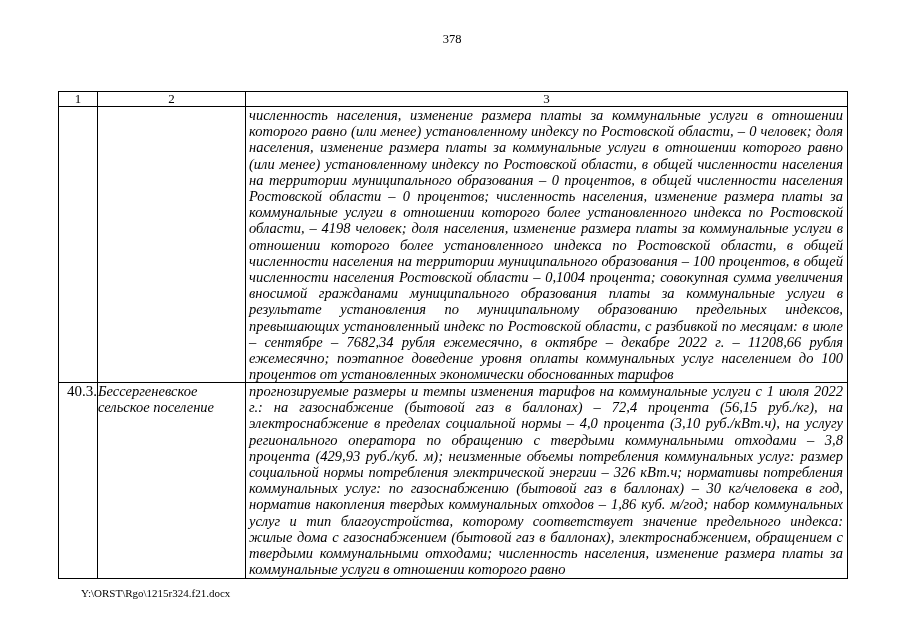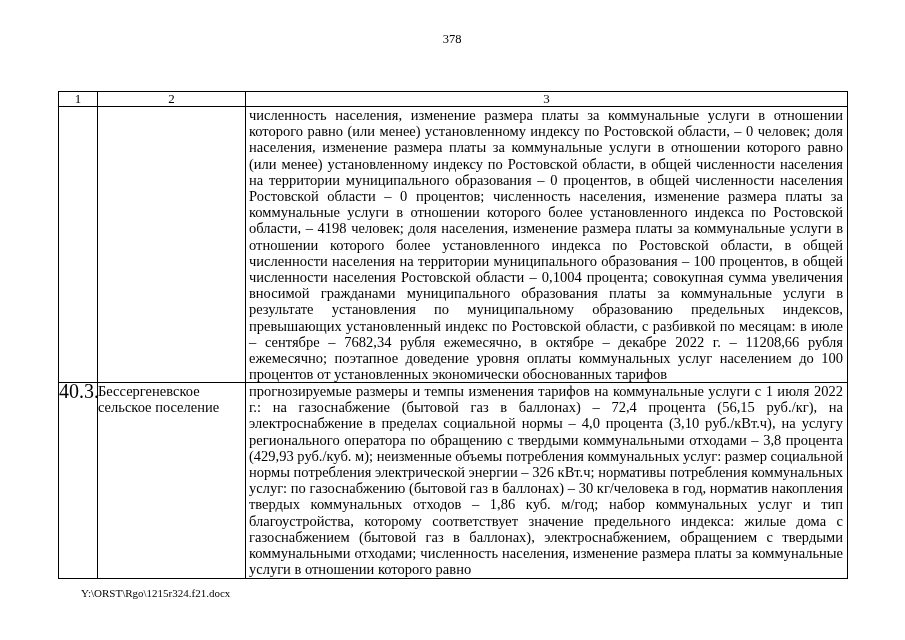--- a/index.html
+++ b/index.html
@@ -48,32 +48,33 @@
   }
   .doc-table th {
     height: 14px;
     font-size: 13px;
     line-height: 14px;
     text-align: center;
   }
   .row-a { height: 276px; }
   .row-b { height: 196px; }
   .num-cell {
-    font-size: 20px;
+    font-size: 15px;
     line-height: 16.2px;
     padding: 0 2px 0 3px;
     text-align: right;
   }
   .name-cell {
     font-size: 14.5px;
     line-height: 16.2px;
     padding: 0 4px 0 3px;
     text-align: left;
+    font-style: italic;
   }
-  .desc-cell { padding: 0; }
+  .desc-cell { padding: 0; font-style: italic; }
   .clip {
     overflow: hidden;
     font-size: 14.5px;
     line-height: 16.2px;
     text-align: justify;
     padding: 0 4px 0 3px;
   }
   .clip.h-a { height: 275px; }
   .clip.h-b { height: 195px; }
   .footer-path {

